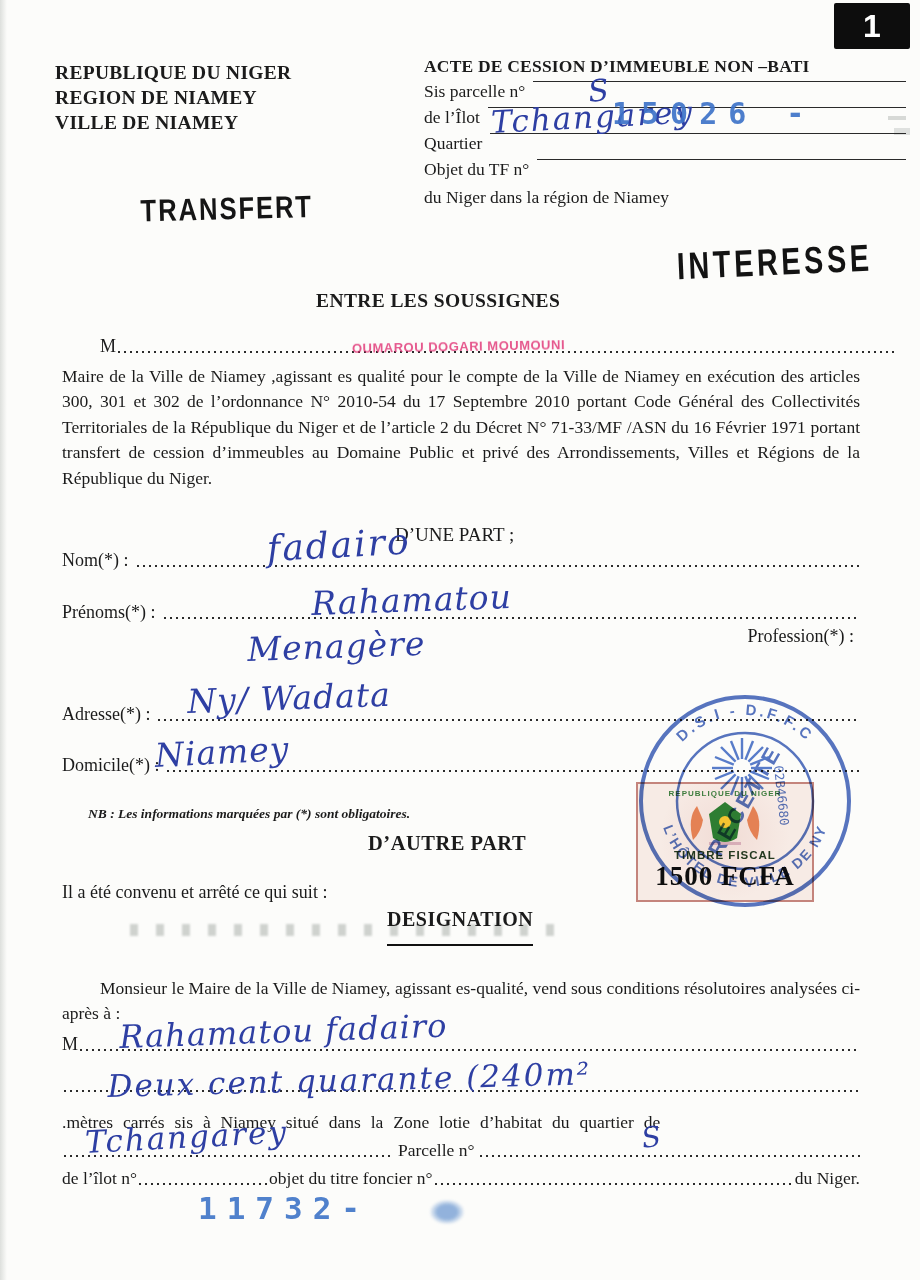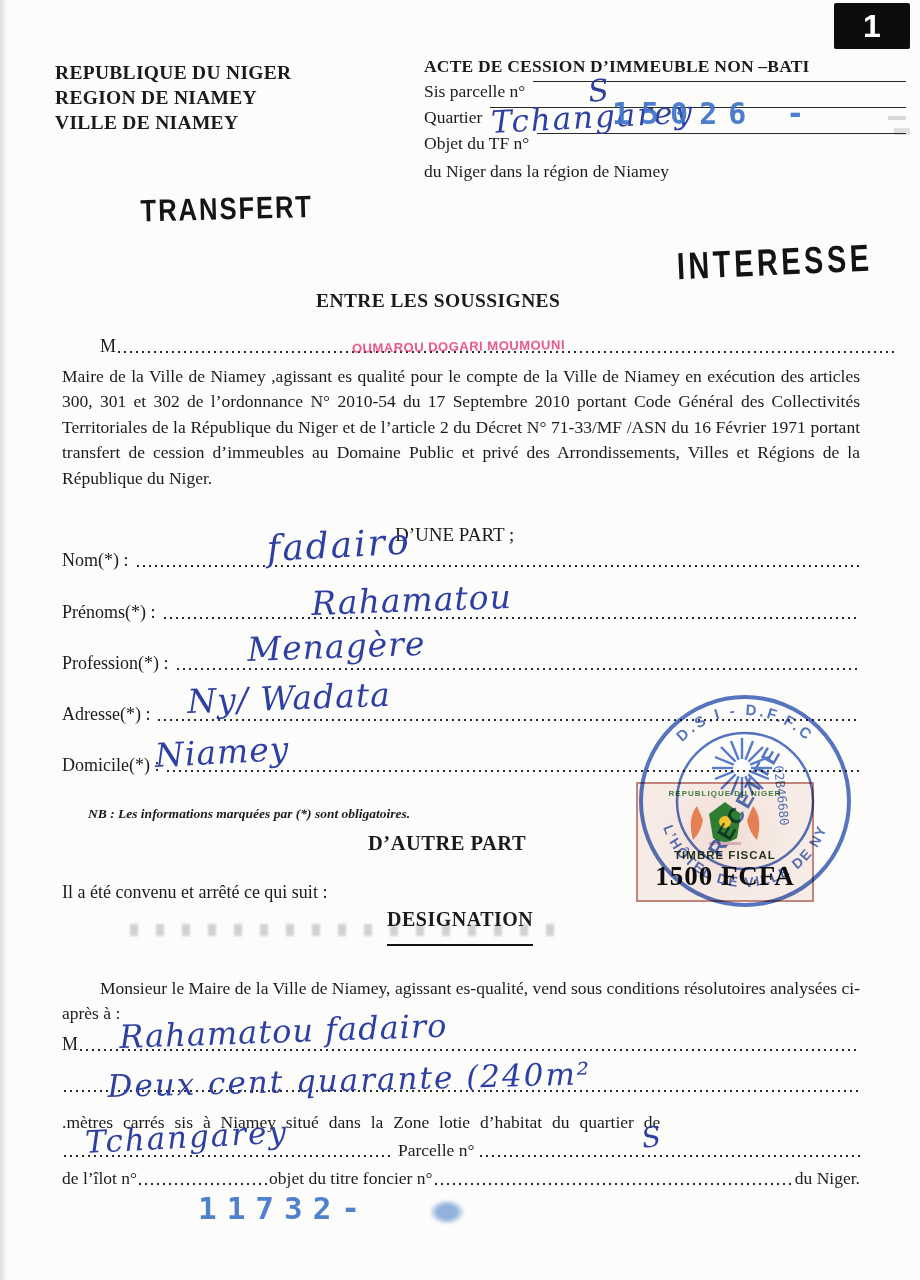--- a/index.html
+++ b/index.html
@@ -66,21 +66,21 @@
   .m-line-1{top:336px;padding-left:38px;}
   .m-line-2{top:1034px;}
   .dots{flex:1;height:2.4px;margin:0 0 4px 2px;
     background:repeating-linear-gradient(90deg,#2b2b2b 0 2.2px,rgba(0,0,0,0) 2.2px 6px);}
   .par{position:absolute;left:62px;width:798px;font-size:17.5px;line-height:25.4px;text-align:justify;}
   .par-1{top:364px;}
   .par-2{top:976px;text-indent:38px;line-height:25px;}
   .h-dune{position:absolute;left:395px;top:524px;font-weight:normal;font-size:19px;}
   .form-row{position:absolute;left:62px;width:798px;display:flex;align-items:flex-end;font-size:18px;}
   .form-row .lbl{white-space:nowrap;padding-right:6px;}
-  .row-nom{top:550px;}.row-prenoms{top:602px;}.row-profession{top:653px;}
+  .row-nom{top:550px;}.row-prenoms{top:602px;}.row-profession{top:626px;flex-direction:column;}
   .row-adresse{top:704px;}.row-domicile{top:755px;}
   .nb-note{position:absolute;left:88px;top:806px;font-weight:bold;font-style:italic;font-size:13.5px;}
   .h-dautre{position:absolute;left:368px;top:832px;font-weight:bold;font-size:20.5px;letter-spacing:.5px;}
   .convenu{position:absolute;left:62px;top:882px;font-size:18px;}
   .ghost-line{position:absolute;left:130px;top:924px;width:430px;height:12px;opacity:.45;filter:blur(1.2px);
     background:repeating-linear-gradient(90deg,#9aa09a 0 8px,rgba(0,0,0,0) 8px 26px);}
   .h-designation{position:absolute;left:387px;top:908px;font-weight:bold;font-size:20px;
     border-bottom:2.5px solid #111;padding-bottom:13px;letter-spacing:.5px;}
   .propriete-line{position:absolute;left:62px;top:1060px;width:798px;display:flex;align-items:flex-end;font-size:17.5px;}
   .dots-only{position:absolute;left:62px;top:1090px;width:798px;display:flex;}
@@ -117,20 +117,24 @@
   <div class="header-left">
     <div>REPUBLIQUE DU NIGER</div>
     <div>REGION DE NIAMEY</div>
     <div>VILLE DE NIAMEY</div>
   </div>
 
   <div class="header-right">
     <div class="hr-title">ACTE DE CESSION D’IMMEUBLE NON –BATI</div>
     <div class="hr-row">
       <span class="lbl">Sis parcelle n°</span>
+      <span class="rule"></span>
+    </div>
+    <div class="hr-row">
+      <span class="lbl">de l’Îlot</span>
       <span class="rule"></span>
     </div>
     <div class="hr-row">
       <span class="lbl">Quartier</span>
       <span class="rule"></span>
     </div>
     <div class="hr-row">
       <span class="lbl">Objet du TF n°</span>
       <span class="rule"></span>
     </div>

